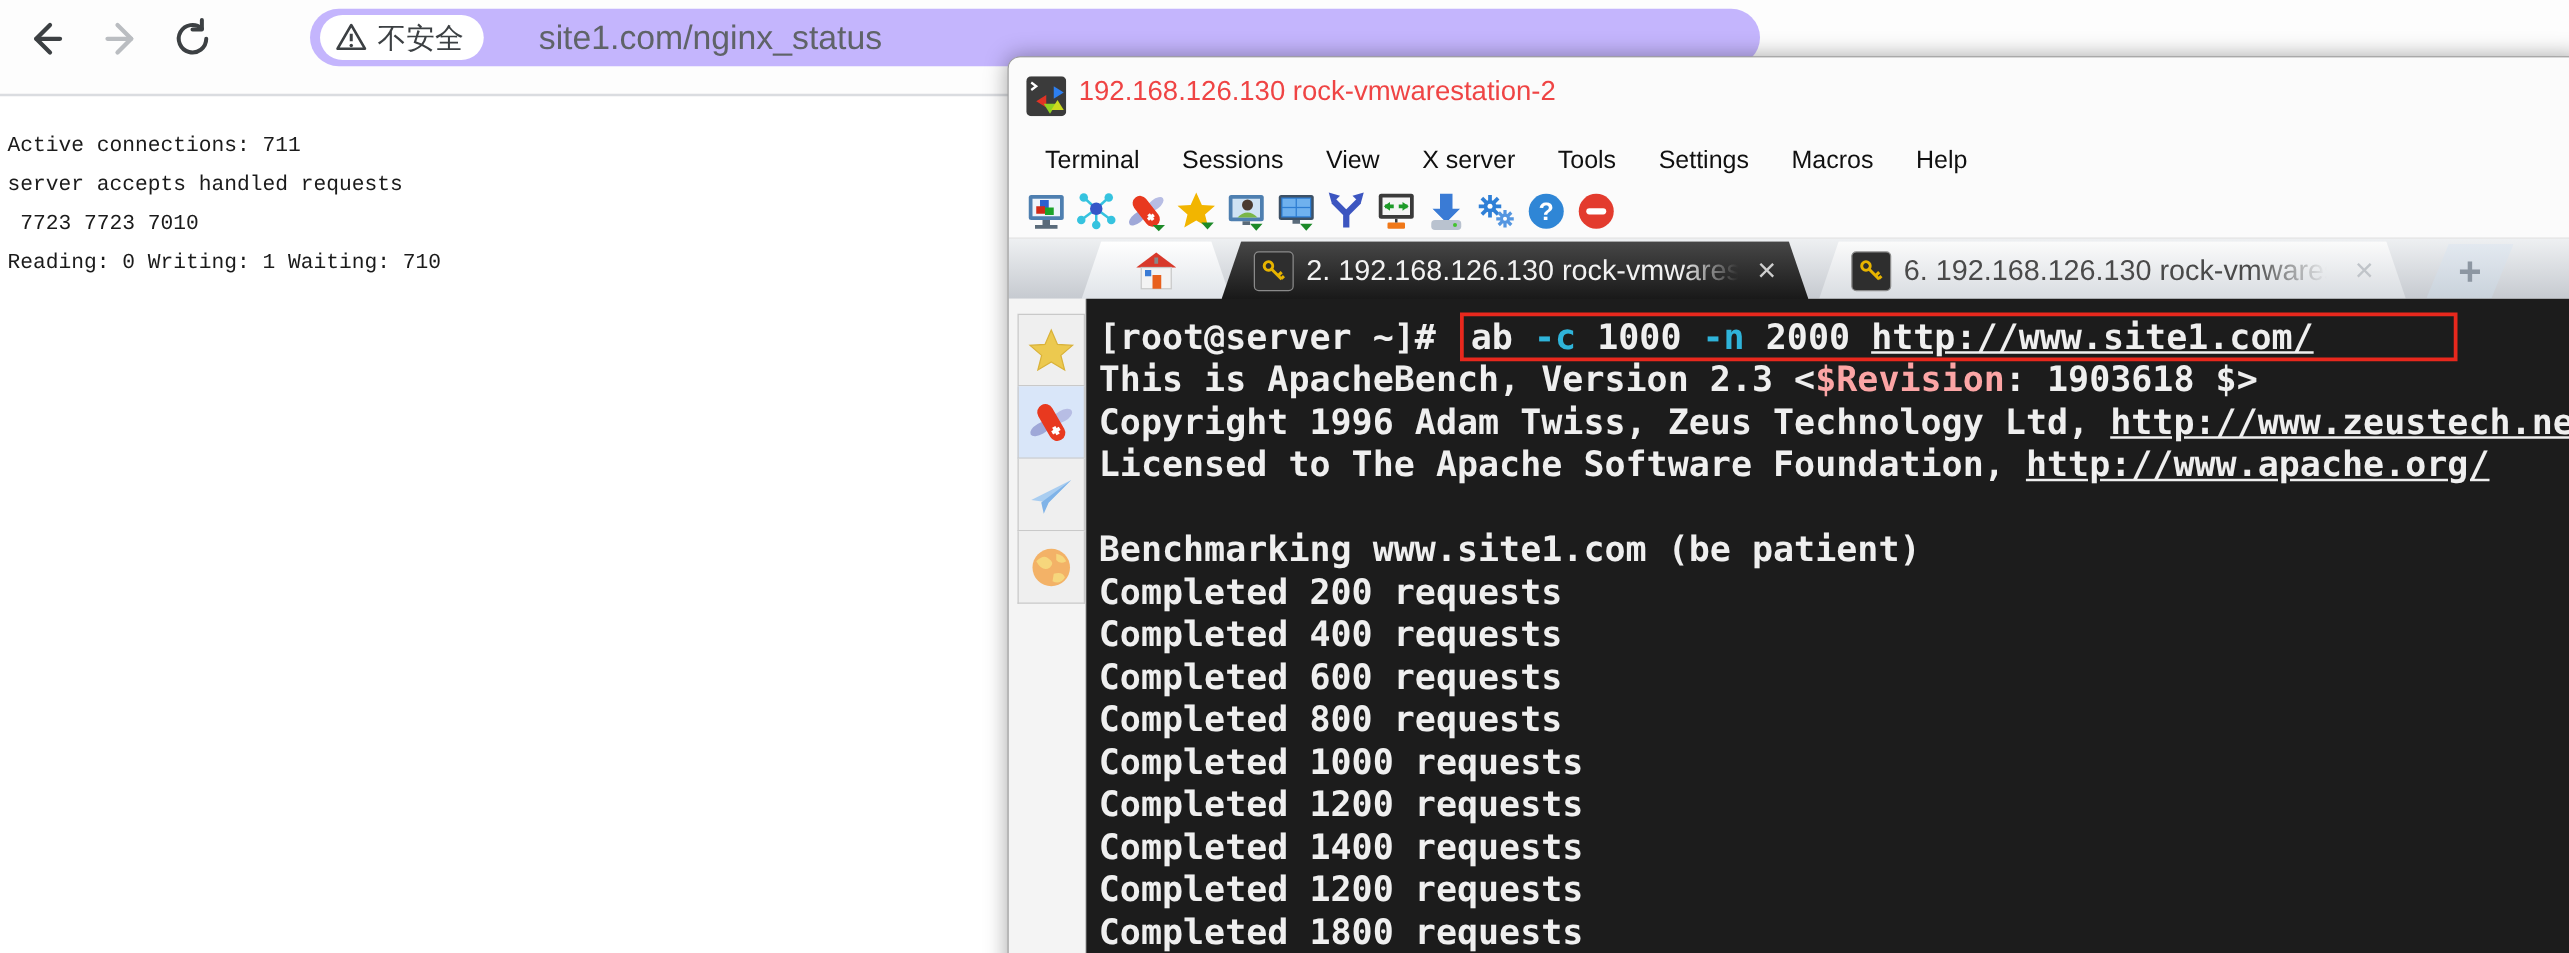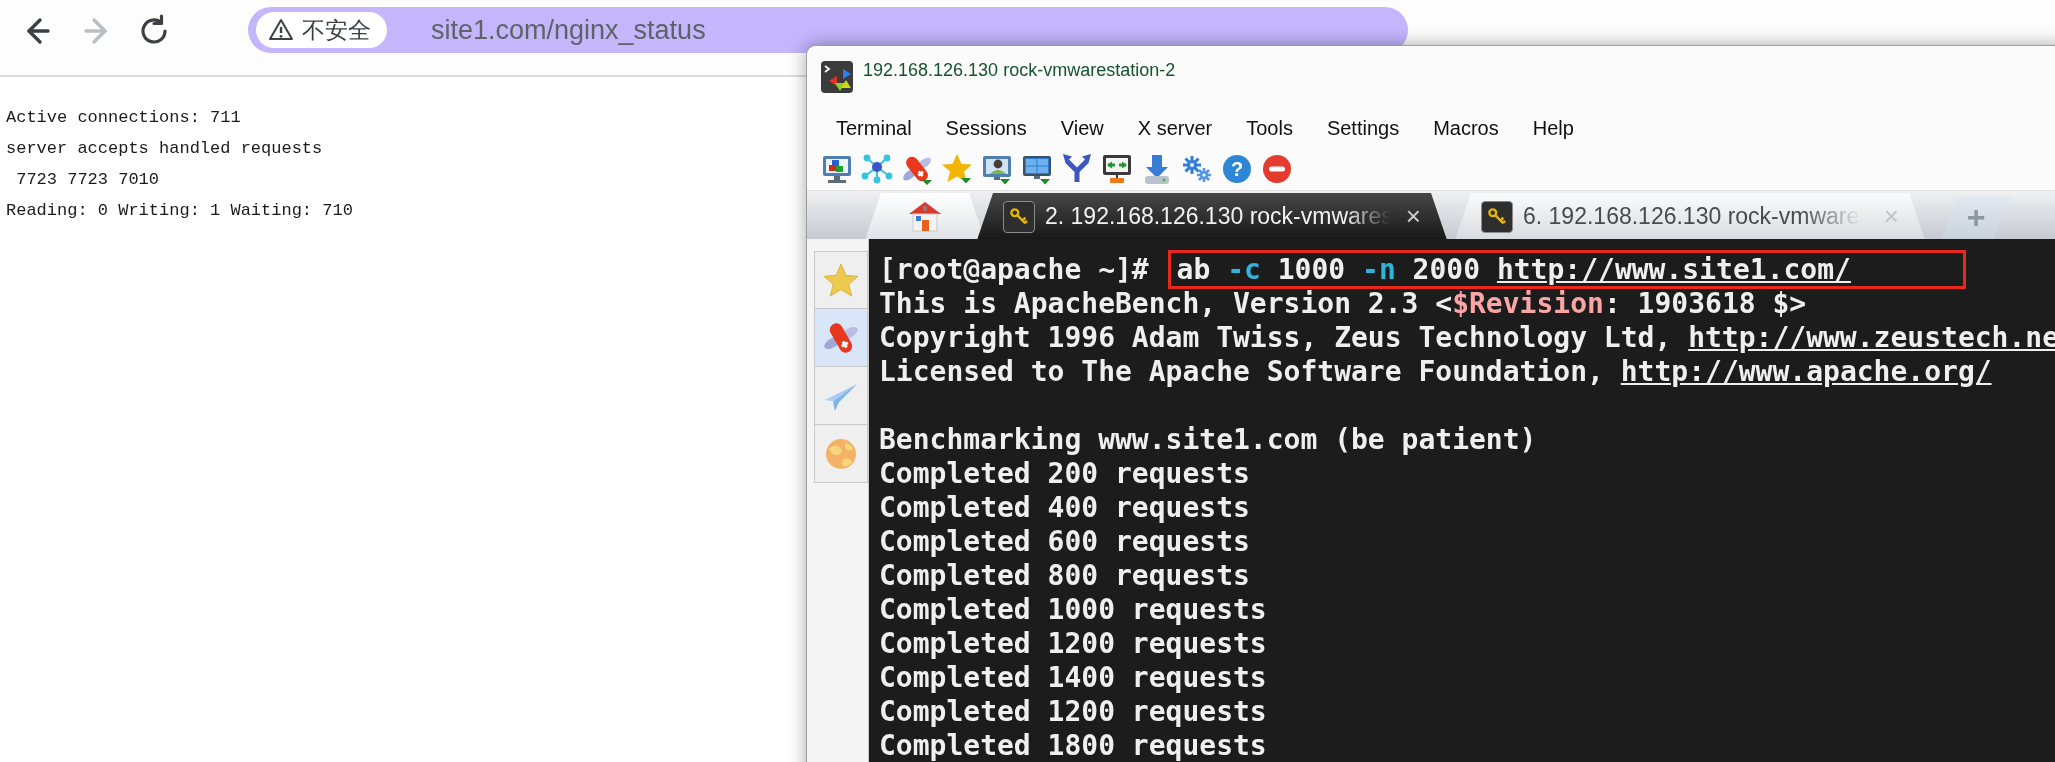--- a/index.html
+++ b/index.html
@@ -20,21 +20,21 @@
   #nginx-page { position:absolute; left:6px; top:102px; width:790px;
                 font-family:"Liberation Mono", monospace; font-size:17px; line-height:31px;
                 color:#1b1b1b; white-space:pre; }
 
   
   #term-window { position:absolute; left:806px; top:45px; width:1262px; height:735px;
                  background:#fafafa; border:1px solid #9d9d9d; border-radius:10px 10px 0 0;
                  box-shadow:0 0 18px rgba(0,0,0,.35); overflow:hidden; }
   #title-bar { position:absolute; left:0; top:0; width:100%; height:62px; background:#fbfbfb; }
   #title-bar .app-icon { position:absolute; left:14px; top:15px; }
-  #title-bar .title { position:absolute; left:56px; top:14px; font-size:18px; color:#14532d;text-align:right; }
+  #title-bar .title { position:absolute; left:56px; top:14px; font-size:22px; color:#ef4444;text-align:right; }
 
   #menu-bar { position:absolute; left:0; top:62px; width:100%; height:40px; background:#fbfbfb;
               display:flex; align-items:center; padding-left:12px; }
   #menu-bar .menu-item { font-size:20px; color:#101010; padding:0 17px; background:none; border:none;
                          font-family:"Liberation Sans", sans-serif; cursor:pointer; height:40px; }
 
   #icon-toolbar { position:absolute; left:0; top:102px; width:100%; height:42px; background:#fbfbfb;
                   display:flex; align-items:center; padding-left:10px; }
   .tool-btn { width:40px; height:38px; border:none; background:transparent; cursor:pointer;
               display:flex; align-items:center; justify-content:center; }
@@ -336,21 +336,21 @@
           </svg>
       </button>
       <button class="side-btn">
         <svg width="40" height="40" viewBox="0 0 40 40">
             <circle cx="20" cy="20" r="15" fill="#f3b267"></circle>
             <path d="M8 15 q6 -6 10 -2 q5 3 1 7 q-6 4 -11 -5z M24 9 q6 1 8 6 q-5 3 -8 -1z M22 25 q7 -2 9 3 q-4 6 -10 3z" fill="#f6d67c"></path>
           </svg>
       </button>
     </div>
     <div id="term-screen">
-        <div class="term-line"><span class="seg-p">[root@apache ~]# </span><span class="red-box"><span class="seg-p">ab </span><span class="seg-c">-c</span><span class="seg-p"> 1000 </span><span class="seg-c">-n</span><span class="seg-p"> 2000 </span><span class="seg-u">http://www.site1.com/</span></span></div>
+        <div class="term-line"><span class="seg-p">[root@server ~]# </span><span class="red-box"><span class="seg-p">ab </span><span class="seg-c">-c</span><span class="seg-p"> 1000 </span><span class="seg-c">-n</span><span class="seg-p"> 2000 </span><span class="seg-u">http://www.site1.com/</span></span></div>
         <div class="term-line"><span class="seg-p">This is ApacheBench, Version 2.3 &lt;</span><span class="seg-y">$Revision</span><span class="seg-p">: 1903618 $&gt;</span></div>
         <div class="term-line"><span class="seg-p">Copyright 1996 Adam Twiss, Zeus Technology Ltd, </span><span class="seg-u">http://www.zeustech.net/</span></div>
         <div class="term-line"><span class="seg-p">Licensed to The Apache Software Foundation, </span><span class="seg-u">http://www.apache.org/</span></div>
         <div class="term-line"></div>
         <div class="term-line"><span class="seg-p">Benchmarking www.site1.com (be patient)</span></div>
         <div class="term-line"><span class="seg-p">Completed 200 requests</span></div>
         <div class="term-line"><span class="seg-p">Completed 400 requests</span></div>
         <div class="term-line"><span class="seg-p">Completed 600 requests</span></div>
         <div class="term-line"><span class="seg-p">Completed 800 requests</span></div>
         <div class="term-line"><span class="seg-p">Completed 1000 requests</span></div>

